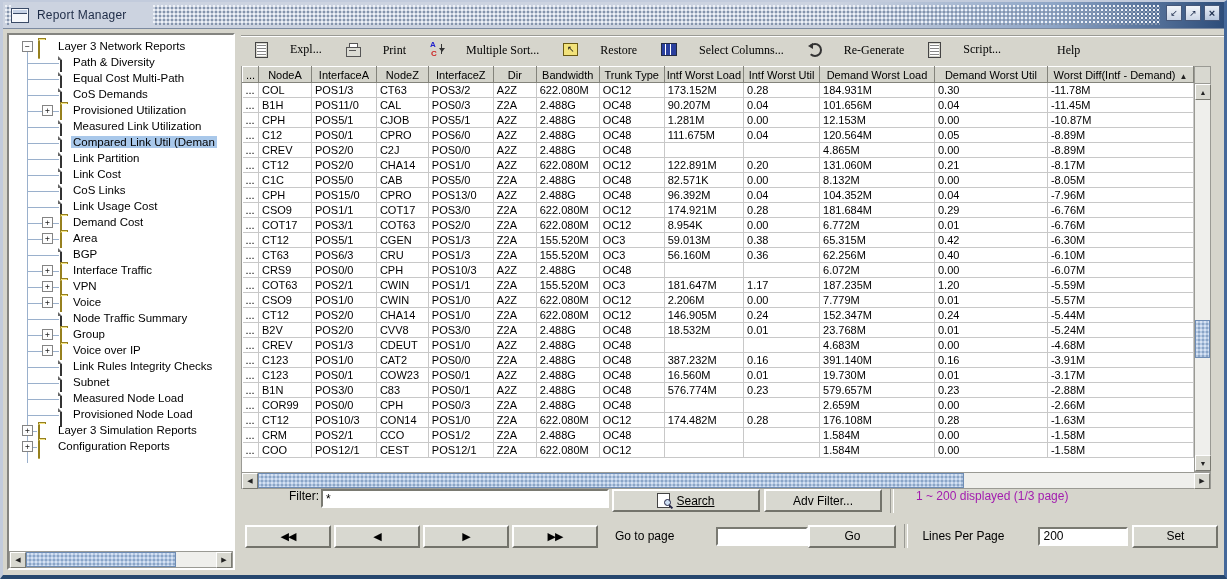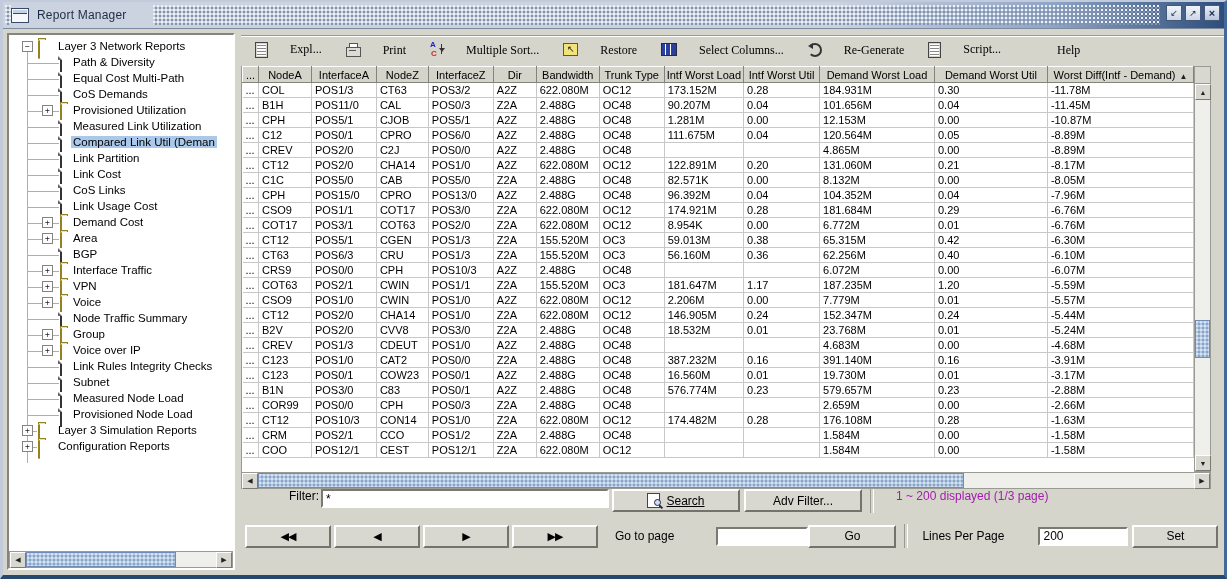--- a/index.html
+++ b/index.html
@@ -637,21 +637,21 @@
         <div class="sb-btn">◀</div>
         <div class="sb-track">
           <div class="sb-thumb" style="left:0;width:706px;"></div>
         </div>
         <div class="sb-btn">▶</div>
       </div>
 
       <div class="filter-row">
         <span>Filter:</span>
         <input class="tfield" style="width: 288px; margin-left: 2px;" value="*">
-        <button class="btn3d" style="width:128px;margin-left:3px;text-decoration:underline;">
+        <button class="btn3d" style="width:148px;margin-left:3px;text-decoration:underline;">
           <span class="ico ico-search"></span>
           <span>Search</span>
         </button>
         <button class="btn3d" style="width:118px;margin-left:4px;">
           <span>Adv Filter...</span>
         </button>
         <div class="vsep" style="margin-left:8px;"></div>
         <span class="status" style="margin-left:20px;">1 ~ 200 displayed (1/3 page)</span>
       </div>
 

